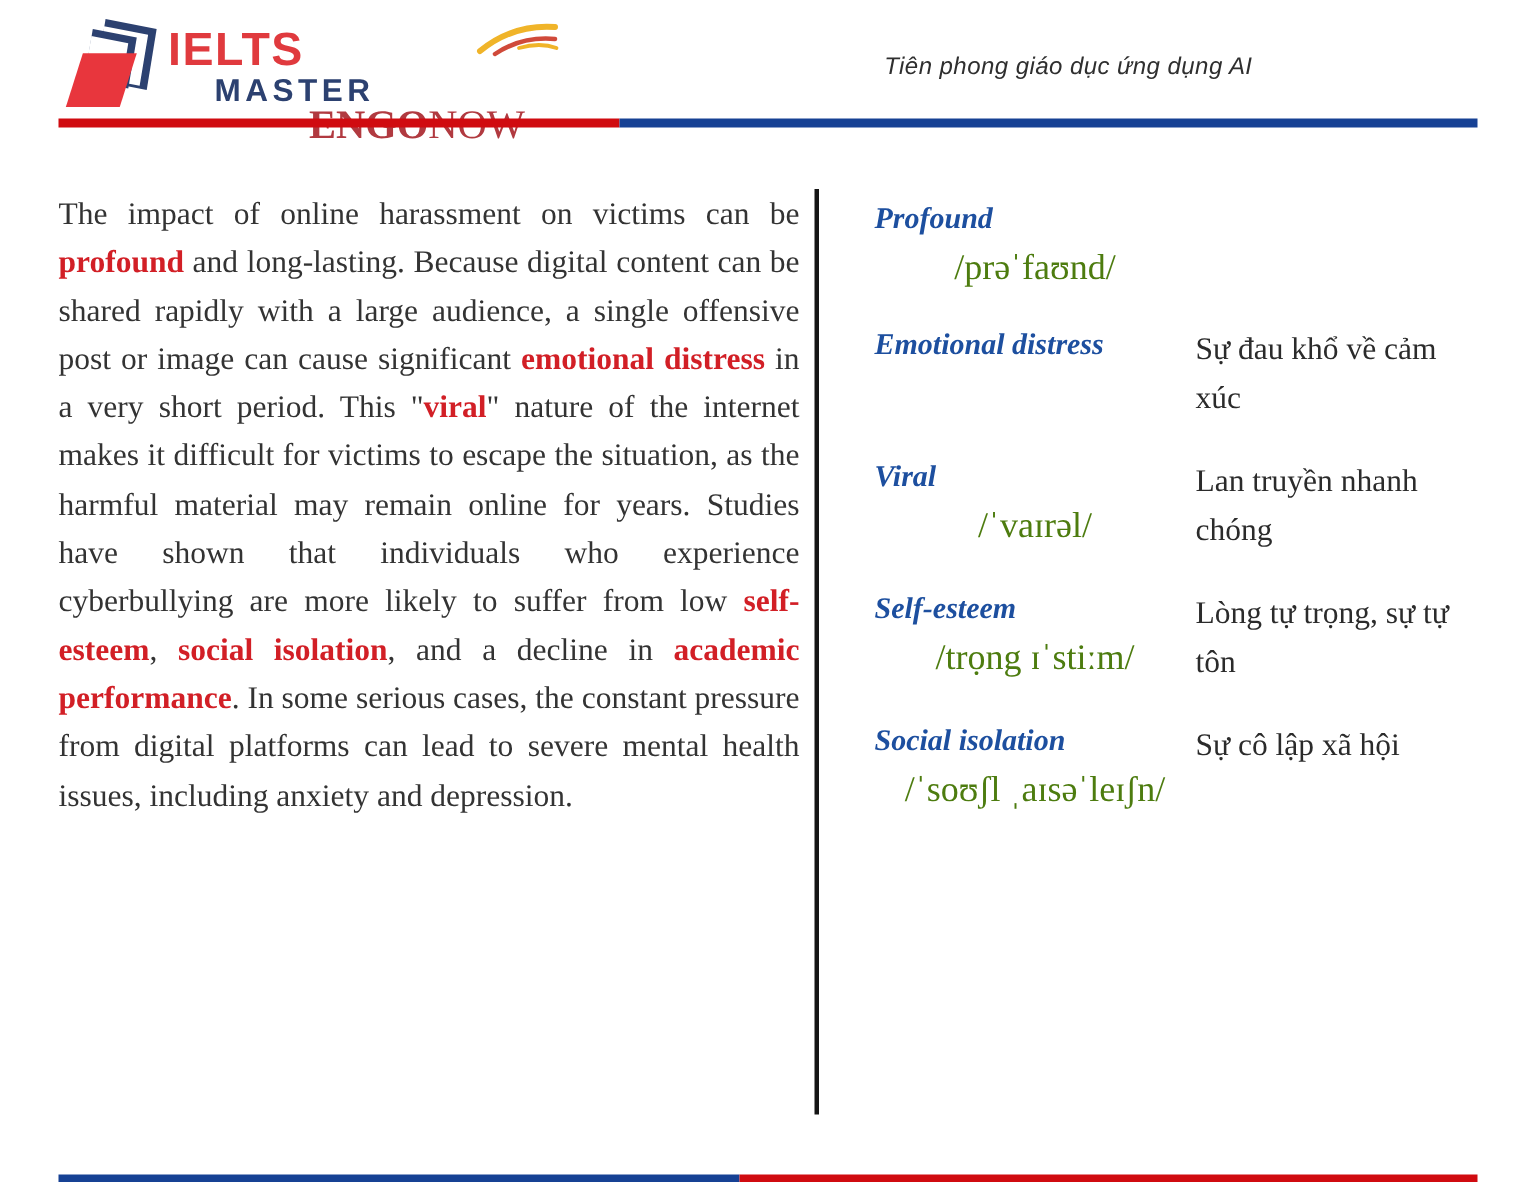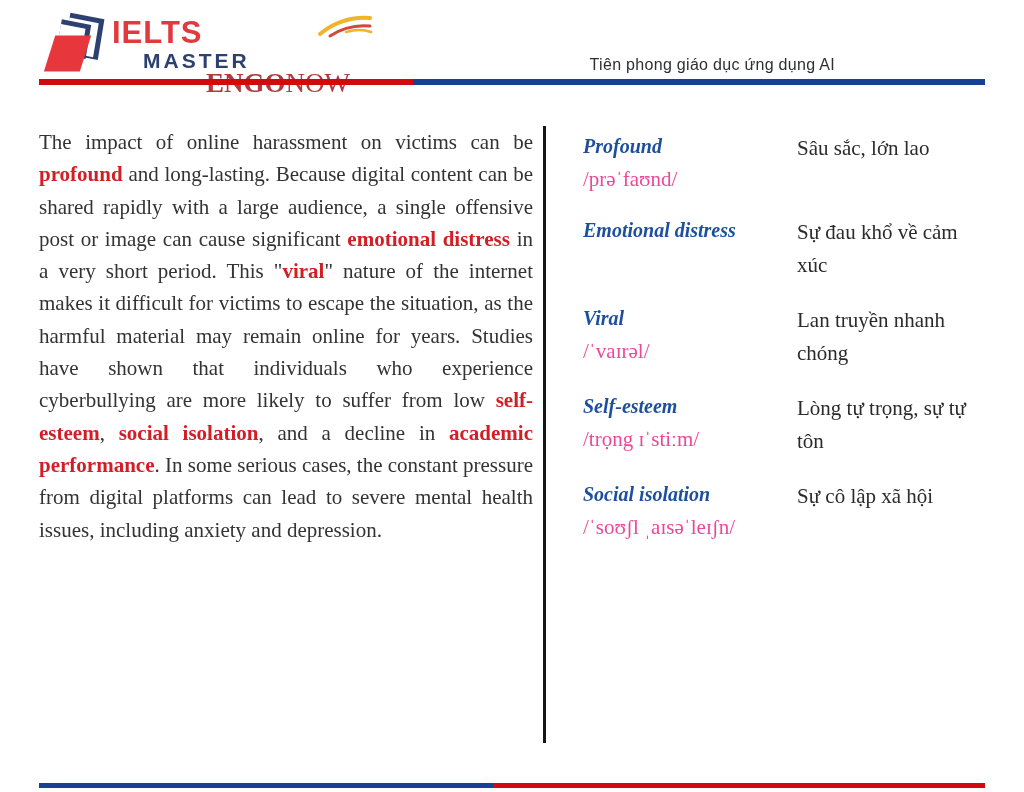--- a/index.html
+++ b/index.html
@@ -21,42 +21,42 @@
     font-size:21px;color:var(--navy,#2c4170);letter-spacing:3px;margin-top:2px;margin-left:31px;
   }
   .engonow{
     position:absolute;left:206px;top:38px;
     font-family:"Liberation Serif",serif;font-size:27px;line-height:1;
     color:var(--engonow-red,#b13a40);white-space:nowrap;margin-top:32px;
   }
   .engonow .b{font-weight:700;}
   .swoosh{position:absolute;left:316px;top:12px;width:58px;height:28px;}
   .tagline{
-    position:absolute;right:39px;top:56px;
-    font-family:"Liberation Sans",sans-serif;font-weight:500;
+    position:absolute;right:39px;top:36px;
+    font-family:"Liberation Sans",sans-serif;font-style:italic;font-weight:500;
     font-size:16px;color:#2f2f2f;letter-spacing:0.3px;text-align:right;
   }
   .top-rule{position:absolute;left:39px;top:79px;width:946px;height:6px;display:flex;}
   .top-rule .seg-red{width:374px;background:var(--rule-red,#d00b10);}
   .top-rule .seg-blue{flex:1;background:var(--rule-blue,#164194);}
   
   .main{position:absolute;left:39px;top:126px;width:946px;display:flex;}
   .article{
     width:494px;flex:none;font-size:21px;line-height:32.3px;
     text-align:justify;color:var(--text,#333);
   }
   .article .hl{color:var(--accent-red,#d21f26);font-weight:700;}
   .vdivider{width:3px;height:617px;background:#151515;margin-left:10px;flex:none;}
   .vocab{flex:1;padding-left:37px;padding-top:5px;}
   .vocab-row{display:grid;grid-template-columns:214px 1fr;margin-bottom:21px;}
   .vterm{
     font-size:20px;font-weight:700;font-style:italic;
     color:var(--accent-blue,#1d4f9f);line-height:30px;
   }
-  .vphon{font-size:21px;color:#ec4899;line-height:30px;margin-top:3px;}
+  .vphon{font-size:24px;color:#4d7c0f;line-height:30px;margin-top:3px;text-align:center;}
   .vmean{font-size:21px;color:#2b2b2b;line-height:33px;padding-top:1px;}
   
   .bottom-rule{position:absolute;left:39px;top:783px;width:946px;height:5px;display:flex;}
   .bottom-rule .seg-blue{width:454px;background:var(--rule-blue,#164194);}
   .bottom-rule .seg-red{flex:1;background:var(--rule-red,#d00b10);}
 </style>
 </head>
 <body>
 
 <div class="header">
@@ -86,21 +86,20 @@
 
 <div class="main">
   <div class="article"><span>The impact of online harassment on victims can be </span><span class="hl">profound</span><span> and long-lasting. Because digital content can be shared rapidly with a large audience, a single offensive post or image can cause significant </span><span class="hl">emotional distress</span><span> in a very short period. This "</span><span class="hl">viral</span><span>" nature of the internet makes it difficult for victims to escape the situation, as the harmful material may remain online for years. Studies have shown that individuals who experience cyberbullying are more likely to suffer from low </span><span class="hl">self-esteem</span><span>, </span><span class="hl">social isolation</span><span>, and a decline in </span><span class="hl">academic performance</span><span>. In some serious cases, the constant pressure from digital platforms can lead to severe mental health issues, including anxiety and depression.</span></div>
   <div class="vdivider"></div>
   <div class="vocab">
       <div class="vocab-row">
         <div>
           <div class="vterm">Profound</div>
           <div class="vphon">/prəˈfaʊnd/</div>
         </div>
-        <div class="vmean">Sâu sắc, lớn lao</div>
       </div>
       <div class="vocab-row">
         <div>
           <div class="vterm">Emotional distress</div>
         </div>
         <div class="vmean">Sự đau khổ về cảm xúc</div>
       </div>
       <div class="vocab-row">
         <div>
           <div class="vterm">Viral</div>

